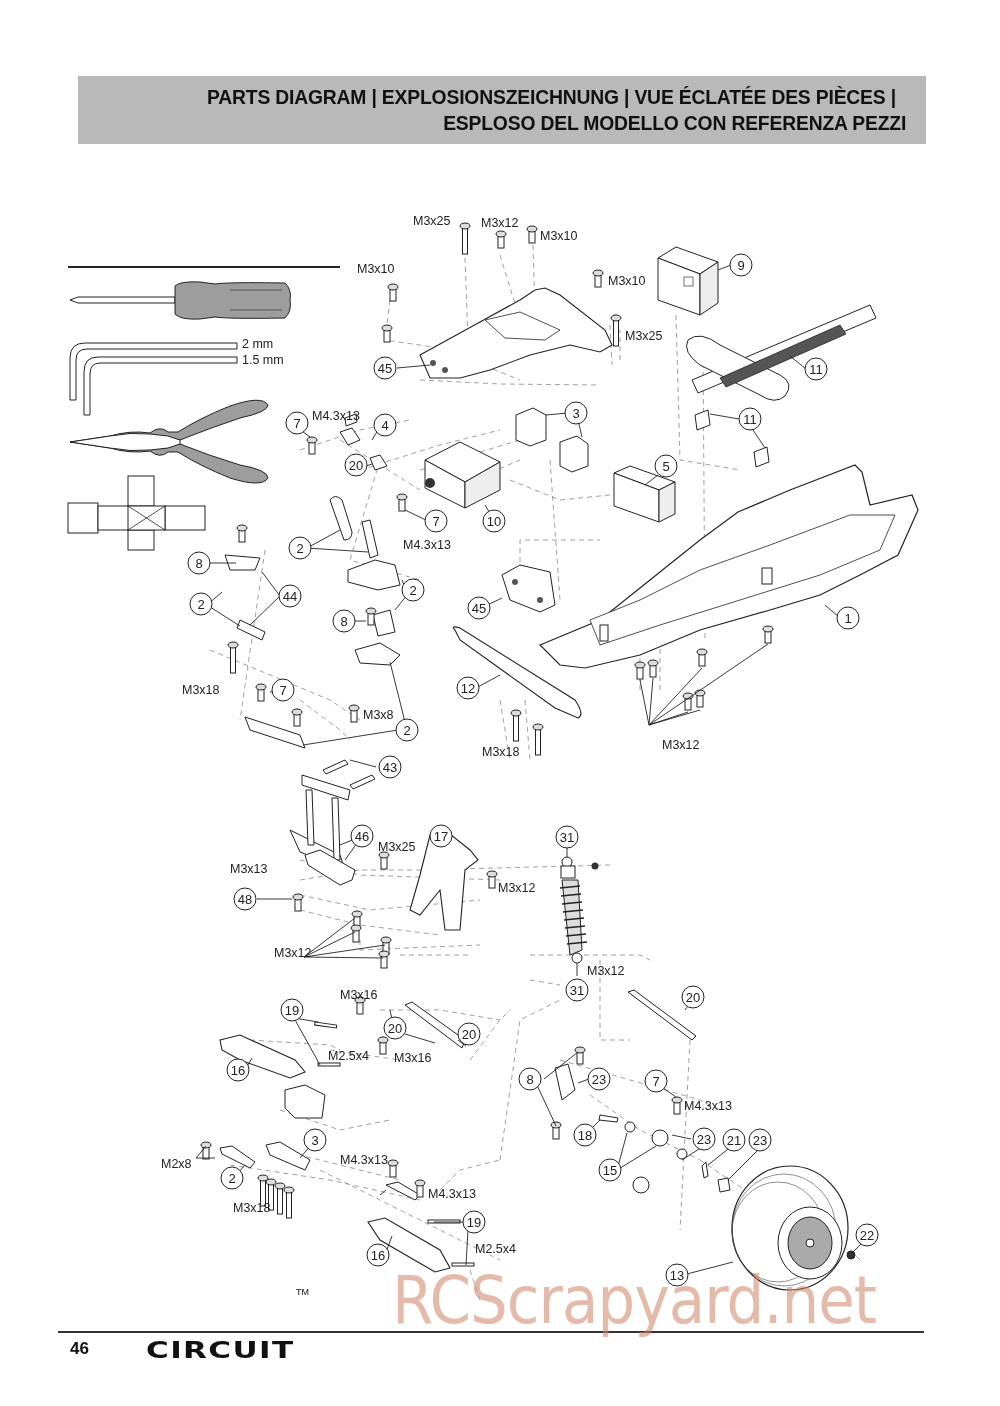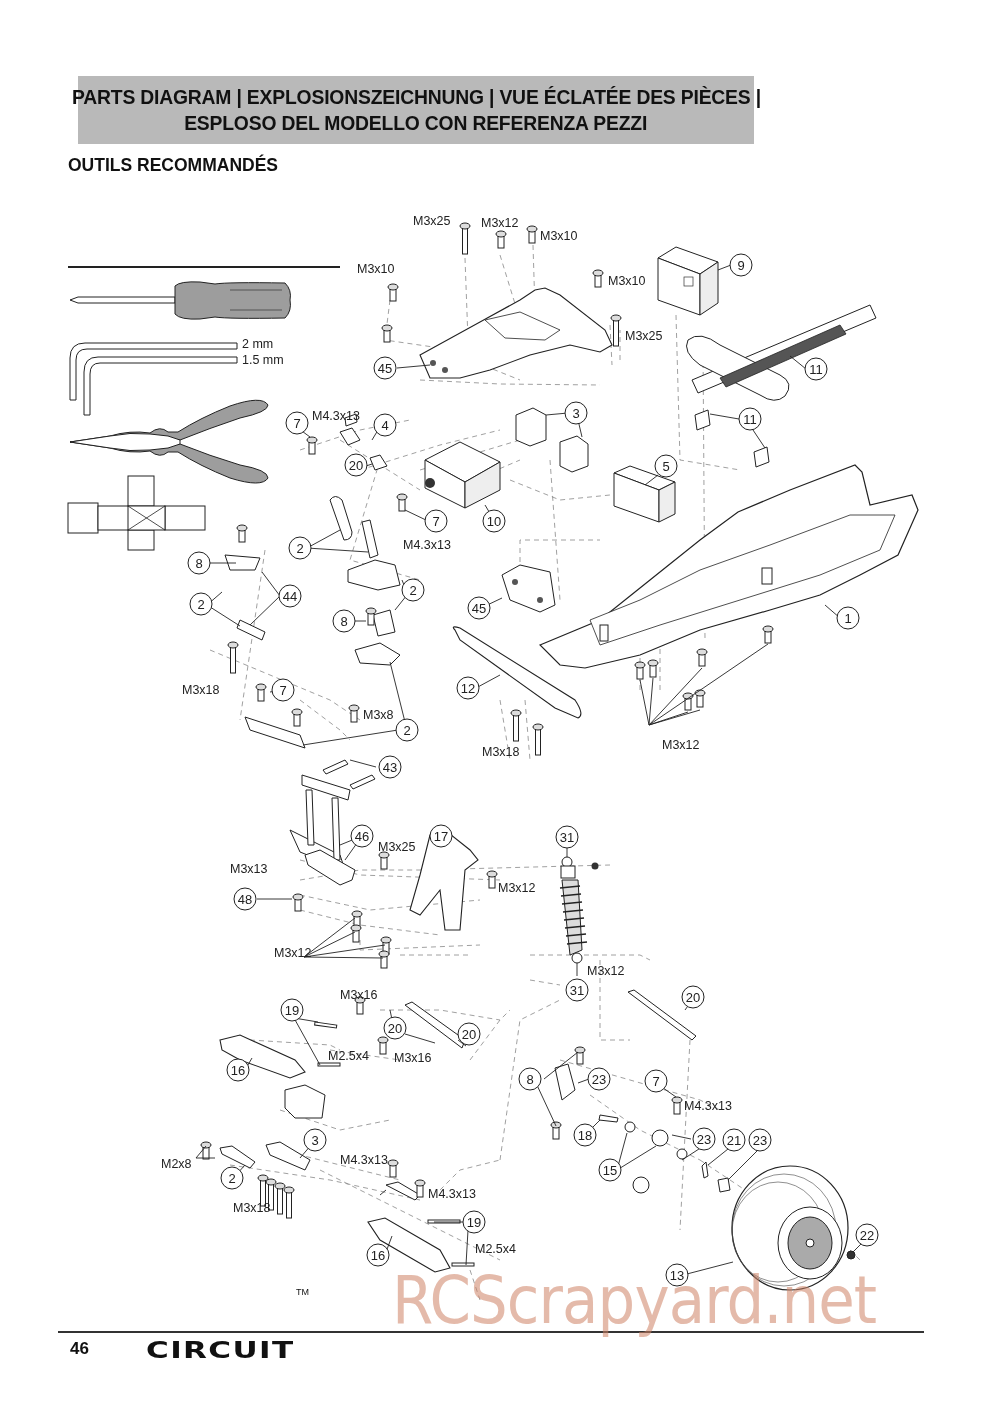--- a/index.html
+++ b/index.html
@@ -1,17 +1,17 @@
 <!DOCTYPE html>
 <html><head>
 <meta charset="utf-8">
 <style>
   html,body{margin:0;padding:0;background:#fff;}
   body{width:1000px;height:1406px;position:relative;overflow:hidden;font-family:"Liberation Sans",sans-serif;color:#1a1a1a;}
-  .banner{position:absolute;left:78px;top:76px;width:676px;height:68px;background:#b9b9b9;display:flex;flex-direction:column;align-items:center;justify-content:center;}
+  .banner{position:absolute;left:78px;top:76px;width:848px;height:68px;background:#b9b9b9;display:flex;flex-direction:column;align-items:flex-end;justify-content:center;}
   .banner .line{font-family:"Liberation Sans",sans-serif;font-weight:bold;font-size:21px;letter-spacing:-0.2px;line-height:26px;color:#111;transform:scaleX(0.92);white-space:nowrap;}
   .rec{position:absolute;left:68px;top:153px;}
   .rec .h{font-weight:bold;font-size:17.5px;line-height:25px;color:#111;white-space:nowrap;}
   .rec-rule{position:absolute;left:68px;top:266px;width:272px;height:2px;background:#222;}
   svg.diagram{position:absolute;left:0;top:0;}
   .lbl{font-family:"Liberation Sans",sans-serif;font-size:12.5px;fill:#222;}
   .callnum{font-family:"Liberation Sans",sans-serif;font-size:13px;fill:#222;text-anchor:middle;dominant-baseline:central;}
   .footer-rule{position:absolute;left:58px;top:1331px;width:866px;height:1.5px;background:#333;}
   .page-num{position:absolute;left:70px;top:1339px;font-weight:bold;font-size:17px;color:#111;}
   .brand{position:absolute;left:146px;top:1337px;font-family:"DejaVu Sans",sans-serif;font-weight:900;font-size:23px;letter-spacing:1px;color:#111;transform:scaleX(1.35);transform-origin:left;}
@@ -20,21 +20,20 @@
 </style>
 </head>
 <body>
 
 <div class="banner">
   <div class="line">PARTS DIAGRAM | EXPLOSIONSZEICHNUNG | VUE ÉCLATÉE DES PIÈCES |</div>
   <div class="line">ESPLOSO DEL MODELLO CON REFERENZA PEZZI</div>
 </div>
 
 <div class="rec">
-  <div class="h">OUTILS RECOMMANDÉS</div>
 </div>
 <div class="rec-rule"></div>
 
 <svg class="diagram" width="1000" height="1406" viewBox="0 0 1000 1406">
   <defs>
     <g id="screw">
       <rect x="-3" y="0" width="6" height="14" fill="#fff" stroke="#222" stroke-width="1"></rect>
       <ellipse cx="0" cy="0" rx="5" ry="3" fill="#ddd" stroke="#222" stroke-width="1"></ellipse>
     </g>
     <g id="screw-long">

